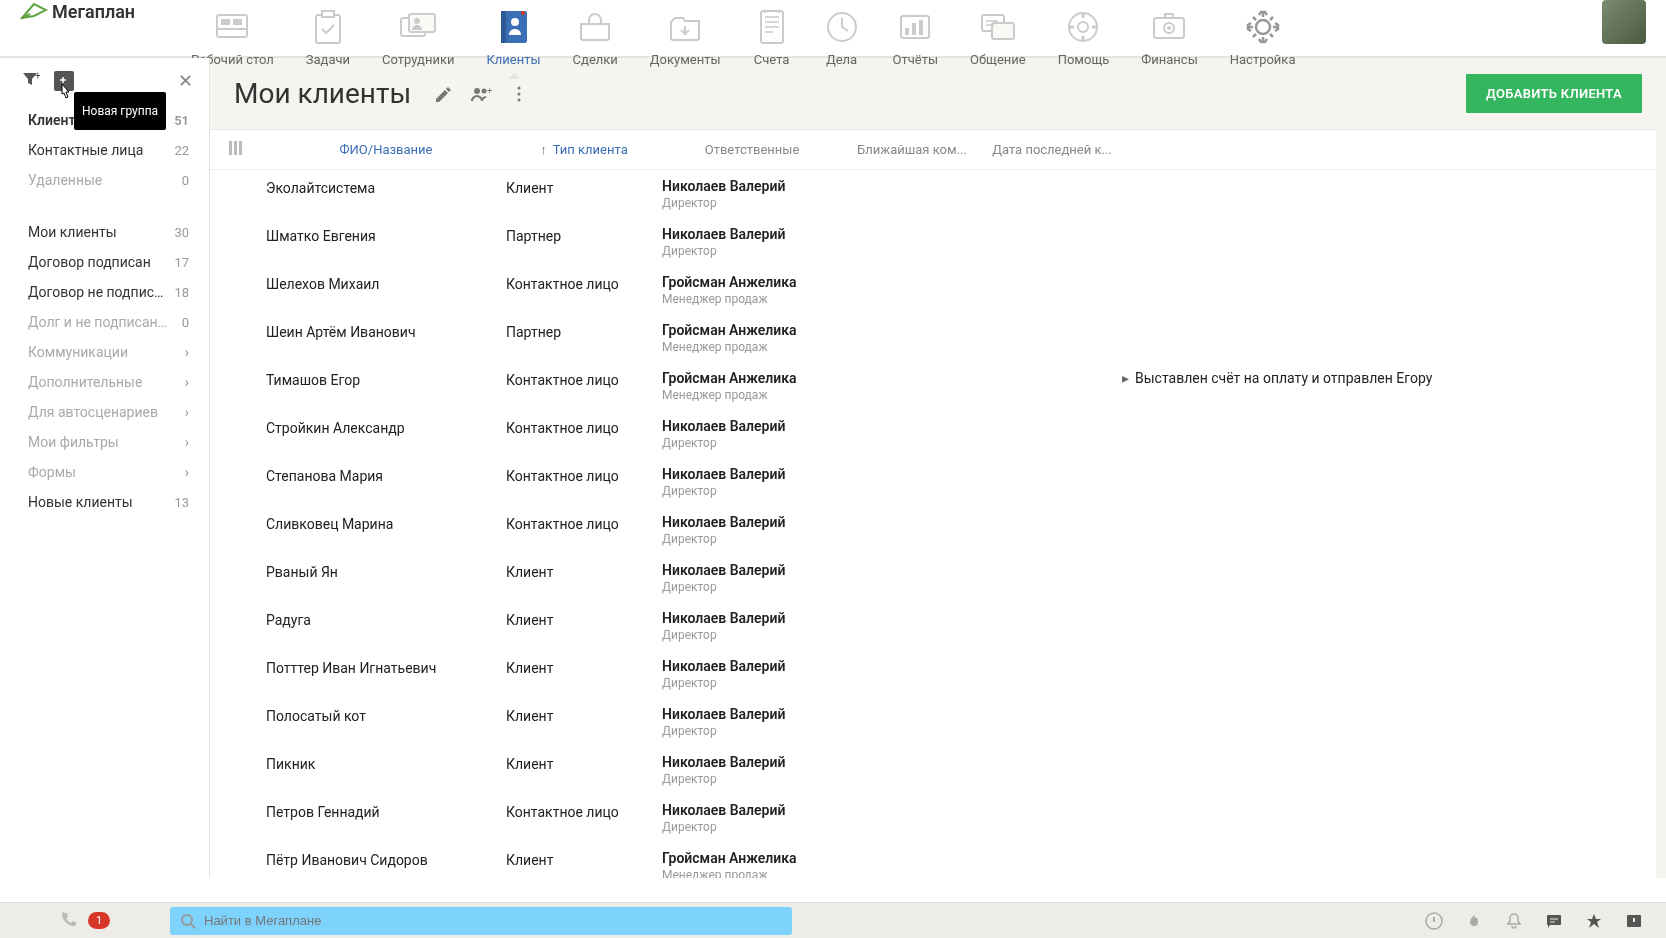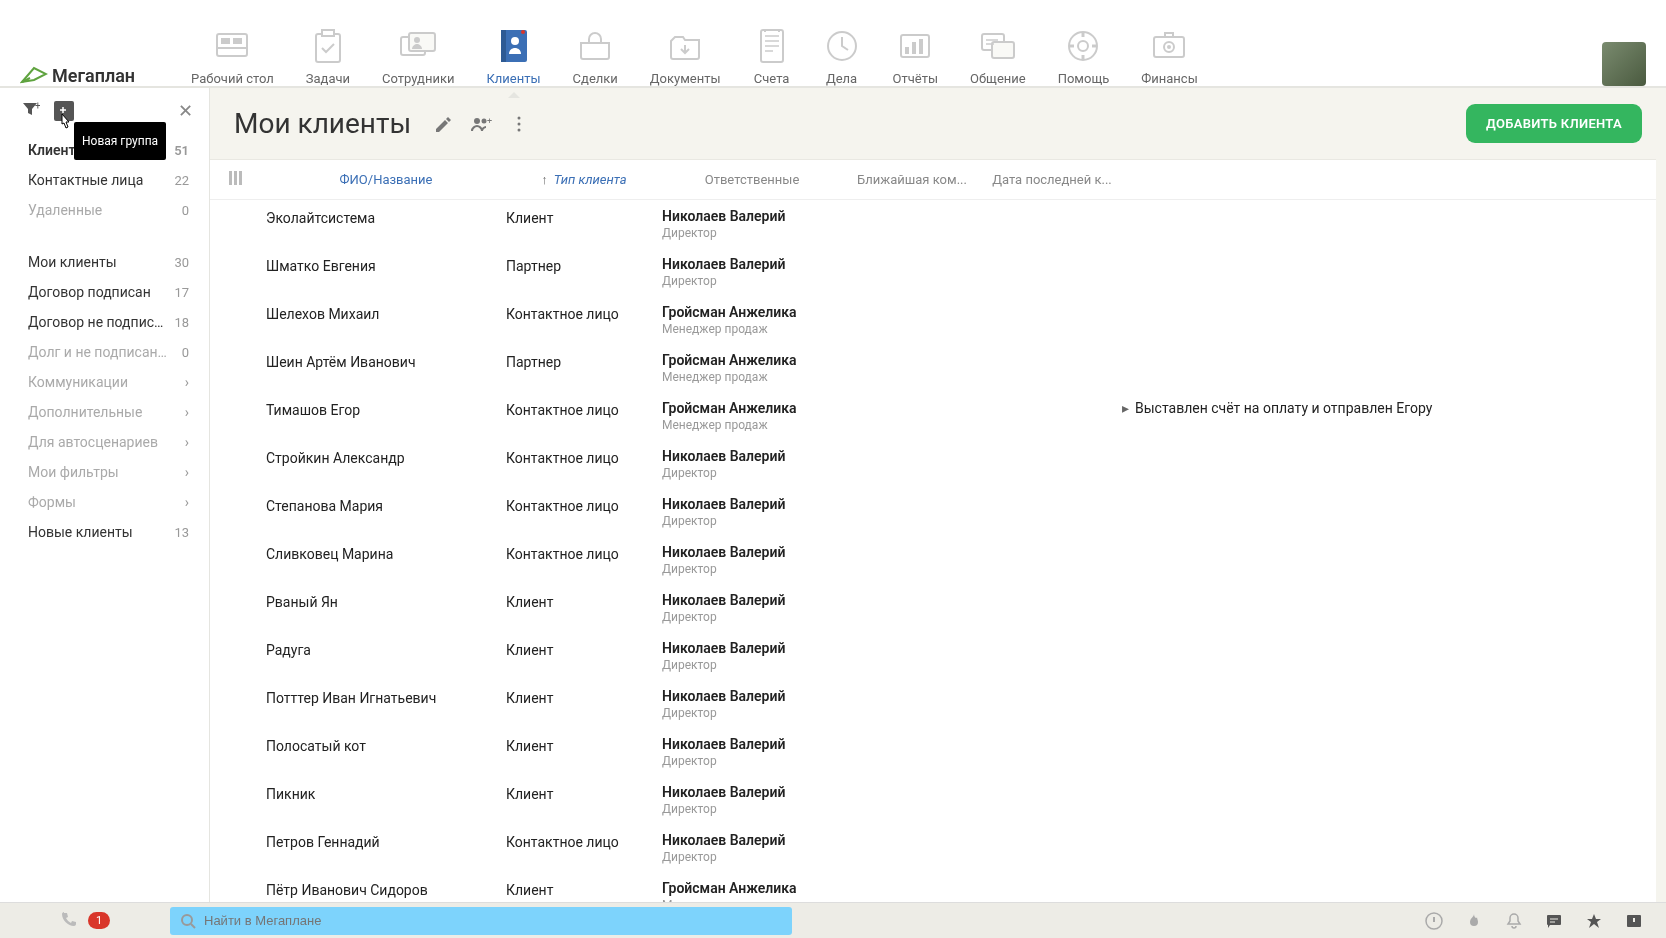--- a/index.html
+++ b/index.html
@@ -1,19 +1,19 @@
 <!DOCTYPE html>
 <html><head>
 <meta charset="utf-8">
 <style>
 * { margin: 0; padding: 0; box-sizing: border-box; }
 body { font-family: -apple-system, BlinkMacSystemFont, "Segoe UI", Roboto, Arial, sans-serif; font-size: 14px; color: #333; background: #fff; overflow: hidden; }
 
 
-.topnav { display: flex; align-items: flex-end; height: 88px; border-bottom: 2px solid #e5e5e0; background: #fff; padding: 0 20px; }
+.topnav { display: flex; align-items: flex-start; height: 58px; border-bottom: 2px solid #e5e5e0; background: #fff; padding: 0 20px; }
 .logo { display: flex; align-items: center; font-weight: 600; font-size: 18px; color: #333; margin-right: 40px; }
 .logo svg { margin-right: 4px; }
 .navitems { display: flex; flex: 1; }
 .navitem { display: flex; flex-direction: column; align-items: center; padding: 8px 16px 0 16px; cursor: pointer; position: relative; }
 .navitem-icon { width: 38px; height: 38px; display: flex; align-items: center; justify-content: center; opacity: 0.5; }
 .navitem.active .navitem-icon { opacity: 1; }
 .navitem-label { font-size: 13px; color: #666; margin-top: 6px; }
 .navitem.active .navitem-label { color: #3b6fb5; }
 .navitem.active::after { content: ''; position: absolute; bottom: -12px; left: 50%; transform: translateX(-50%); width: 0; height: 0; border-left: 6px solid transparent; border-right: 6px solid transparent; border-bottom: 6px solid #e5e5e0; }
 .avatar { width: 44px; height: 44px; border-radius: 4px; background: linear-gradient(135deg,#7a8b6f,#4a5a3f); margin-left: auto; }
@@ -35,30 +35,30 @@
 .side-item.bold { font-weight: 600; }
 .side-item .label { white-space: nowrap; overflow: hidden; text-overflow: ellipsis; max-width: 140px; display:inline-block;}
 .side-item .chev { color:#999; margin-left:8px;}
 .side-sep { height: 10px; }
 
 
 .main { flex: 1; display: flex; flex-direction: column; background: #f5f4ee; }
 .titlebar { display: flex; align-items: center; padding: 16px 24px; background:#f5f4ee;}
 .page-title { font-size: 28px; font-weight: 400; color: #333; margin-right: 18px; }
 .title-action { width: 28px; height: 28px; display: flex; align-items: center; justify-content: center; cursor: pointer; color: #666; margin-right: 10px; }
-.add-btn { margin-left: auto; background: #34b65f; color: #fff; font-weight: 600; font-size: 13px; padding: 12px 20px; border-radius: 9px; cursor: pointer; letter-spacing: 0.3px; }
+.add-btn { margin-left: auto; background: #34b65f; color: #fff; font-weight: 600; font-size: 13px; padding: 12px 20px; border-radius: 1px; cursor: pointer; letter-spacing: 0.3px; }
 
 
 .tablewrap { flex: 1; overflow: auto; background: #fff; margin: 0 10px 0 0; border-top:1px solid #e9e8e2;}
 .thead { display: flex; align-items: center; padding: 10px 0 10px 18px; border-bottom: 1px solid #eee; font-size: 13px; color: #888; position:sticky; top:0; background:#fff;}
 .th { cursor: pointer; text-align: center; }
 .th.sorted { color: #3b6fb5; }
 .colcfg-icon { width: 24px; margin-right: 14px; color:#999; cursor:pointer;}
 .th-name { width: 240px; color:#3b6fb5; }
-.th-type { width: 156px; color:#3b6fb5;font-style:italic; }
+.th-type { width: 156px; color:#3b6fb5; }
 .th-resp { width: 180px; }
 .th-comm { width: 140px; }
 .th-date { width: 140px; }
 .th-last { flex:1; }
 .sort-arrow { display:inline-block; margin-right:6px; color:#666;}
 .trow { display: flex; align-items: flex-start; padding: 8px 0 8px 56px; font-size: 14px; color: #222; }
 .td-name { width: 240px; padding-top:2px;}
 .td-type { width: 156px; padding-top:2px;}
 .td-resp { width: 180px; }
 .td-resp .main-name { font-weight: 600; color: #222; }
@@ -206,20 +206,30 @@
         <div class="navitem-icon">
           <svg width="38" height="30" viewBox="0 0 38 30">
             <rect x="4" y="6" width="30" height="20" rx="2" fill="none" stroke="#999" stroke-width="2"></rect>
             <circle cx="19" cy="16" r="5" fill="none" stroke="#999" stroke-width="2"></circle>
             <circle cx="19" cy="16" r="2" fill="#999"></circle>
             <path d="M15 2h8v4h-8z" fill="none" stroke="#999" stroke-width="2"></path>
           </svg>
         </div>
         <div class="navitem-label">Финансы</div>
       </div>
+      <div class="navitem">
+        <div class="navitem-icon">
+          <svg width="36" height="36" viewBox="0 0 36 36">
+            <circle cx="18" cy="18" r="7" fill="none" stroke="#333" stroke-width="2.5"></circle>
+            <path d="M18 4v4M18 28v4M4 18h4M28 18h4M8 8l3 3M25 25l3 3M28 8l-3 3M11 25l-3 3" stroke="#333" stroke-width="2.5"></path>
+            <path d="M14 6l2-3h4l2 3M14 30l2 3h4l2-3M6 14l-3 2v4l3 2M30 14l3 2v4l-3 2" stroke="#333" stroke-width="2.5" fill="none"></path>
+          </svg>
+        </div>
+        <div class="navitem-label">Настройка</div>
+      </div>
     </div>
   <div class="avatar"></div>
 </div>
 
 <div class="workspace">
 
   <div class="sidebar">
     <div class="sidebar-tools">
       <span class="tool-icon">
         <svg width="18" height="18" viewBox="0 0 18 18">

